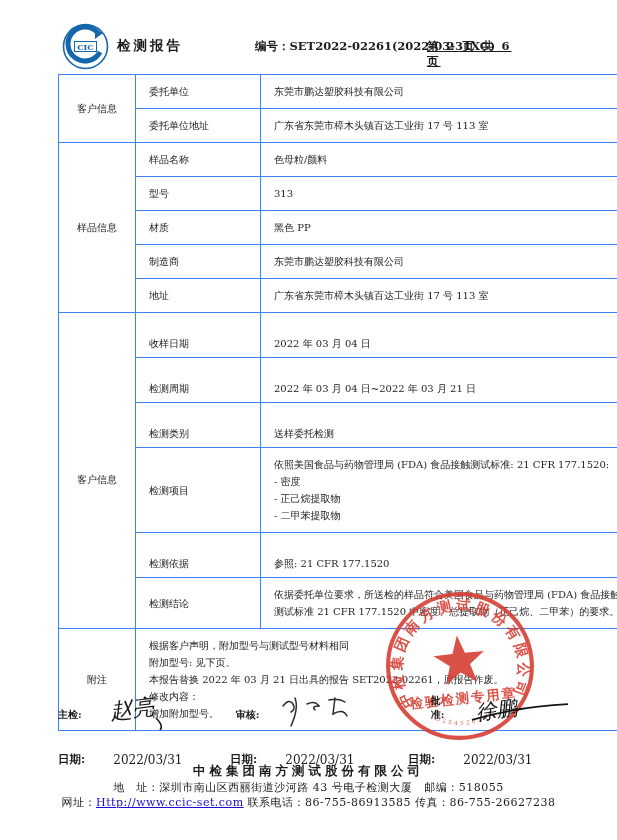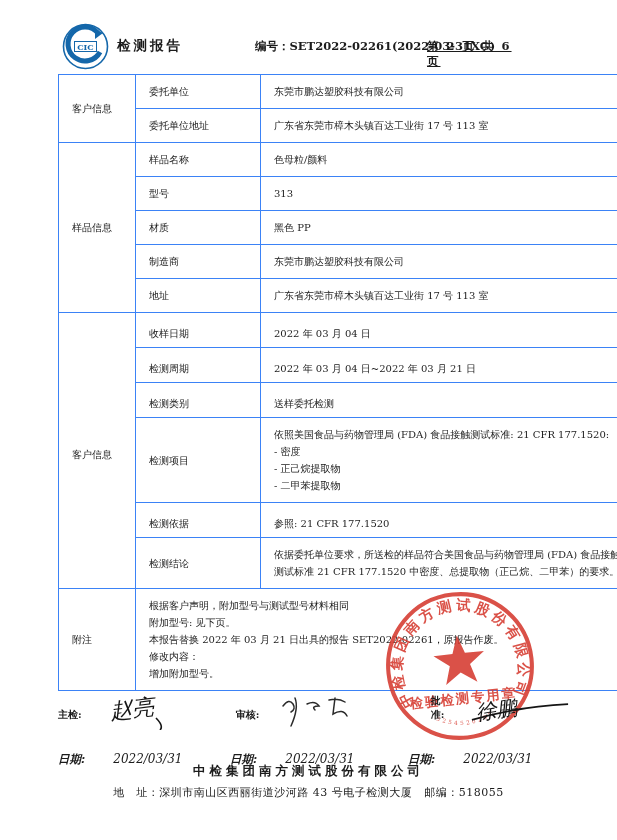--- a/index.html
+++ b/index.html
@@ -22,47 +22,47 @@
     position:absolute;left:58px;top:74px;width:502px;
     border-collapse:collapse;table-layout:fixed;
   }
   table.rep td{
     border:1px solid #3b82f6;
     font-size:10px;line-height:17px;
     padding:8px 13px;
     vertical-align:middle;
     word-break:break-all;
   }
-  td.grp{width:50px;padding:8px 13px;line-height:22px;}
+  td.grp{width:50px;text-align:center;padding:8px 13px;line-height:22px;}
   td.lbl{width:98px;}
   td.val{width:354px;}
-  tr.cmp td{padding-top:12px;padding-bottom:5px;}
+  tr.cmp td{padding-top:22px;padding-bottom:5px;}
   td.multi{white-space:pre-line;padding-top:5px;padding-bottom:5px;}
   
   .seal{position:absolute;left:382px;top:588px;width:156px;height:156px;opacity:.88;transform:rotate(-6deg);}
   
   .signs{position:absolute;left:58px;top:688px;width:512px;}
   .srow{display:flex;}
   .scol{display:flex;align-items:flex-end;}
   .scol.c1{width:172px;}
   .scol.c2{width:178px;margin-left:28px;}
   .scol.c3{width:160px;padding-left:40px;}
   .slabel{font-size:10px;font-weight:700;padding-bottom:8px;}
   .sig{margin-left:14px;}
   .drow{display:flex;margin-top:22px;}
-  .dcol{display:flex;align-items:flex-start;font-style:italic;}
+  .dcol{display:flex;align-items:flex-end;}
   .dcol.c1{width:172px;}
   .dcol.c2{width:178px;}
   .dcol.c3{width:160px;}
   .dlabel{font-size:11.5px;font-weight:600;margin-right:28px;}
   .dval{font-size:12px;}
   
   .ftr{position:absolute;left:0;top:763px;width:617px;text-align:center;}
   .ftr-co{font-size:12.5px;font-weight:bold;letter-spacing:4px;font-family:"DejaVu Sans","Liberation Sans",sans-serif;}
-  .ftr-line{font-size:11px;margin-top:5px;letter-spacing:.5px;}
+  .ftr-line{font-size:11px;letter-spacing:.5px;}
   .ftr-line a{color:#1a0dcc;text-decoration:underline;}
 </style>
 </head>
 <body>
 
 <div class="page">
 
   <div class="hdr">
     <svg class="logo" viewBox="0 0 47 47">
       <circle cx="23.5" cy="23.5" r="22" fill="none" stroke="#1467aa" stroke-width="1.6"></circle>
@@ -202,15 +202,16 @@
       <div class="dcol c3">
         <span class="dlabel">日期:</span>
         <span class="dval">2022/03/31</span>
       </div>
     </div>
   </div>
 
   <div class="ftr">
     <div class="ftr-co">中检集团南方测试股份有限公司</div>
     <div class="ftr-line"><span>地　址：</span><span>深圳市南山区西丽街道沙河路 43 号电子检测大厦</span>&nbsp;&nbsp;&nbsp;<span>邮编：</span><span>518055</span></div>
+    <div class="ftr-line"><span>网址：</span><a href="#">Http://www.ccic-set.com</a>&nbsp;<span>联系电话：</span><span>86-755-86913585</span>&nbsp;<span>传真：</span><span>86-755-26627238</span></div>
   </div>
 
 </div>
 
 </body></html>

